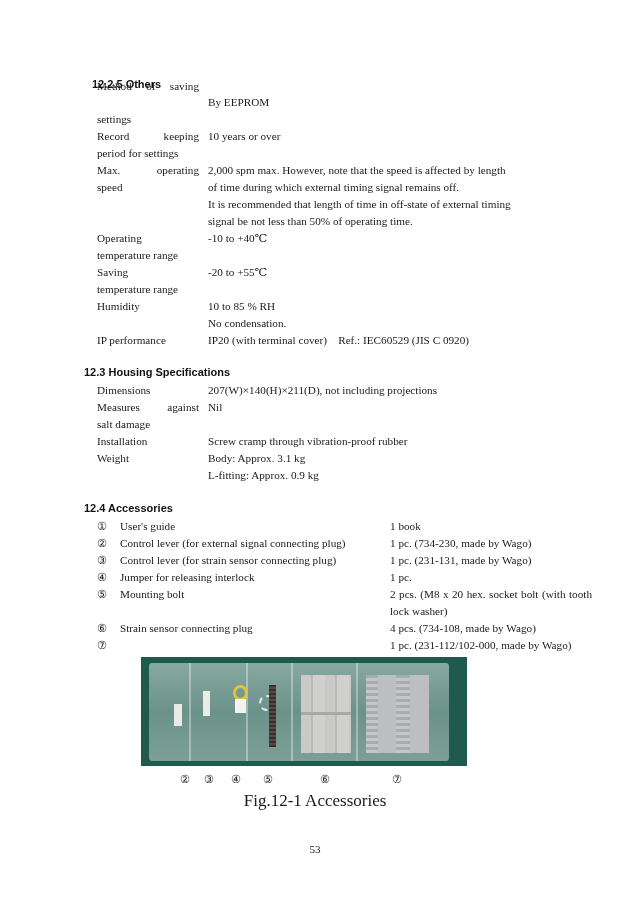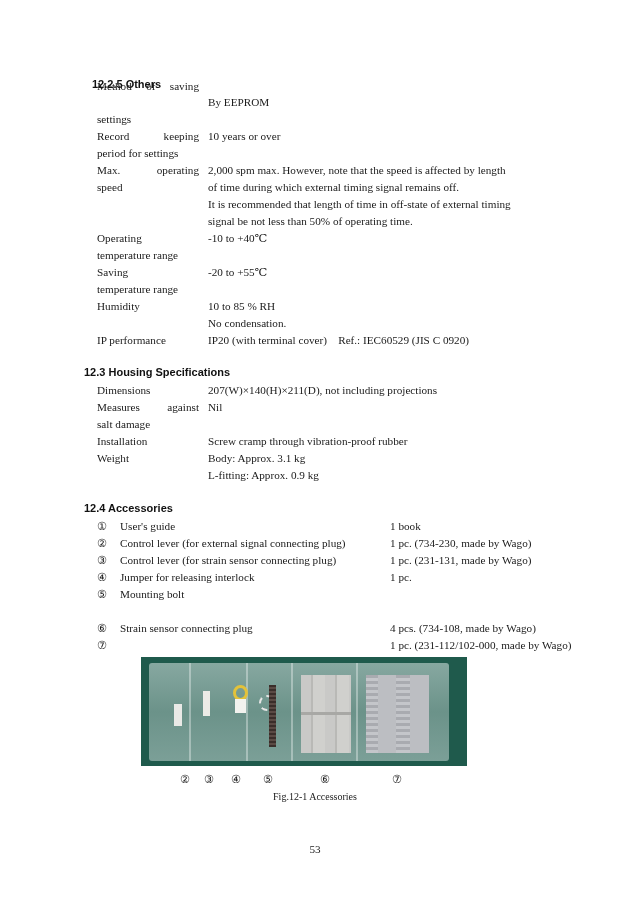--- a/index.html
+++ b/index.html
@@ -32,21 +32,21 @@
     .plug7 .band { position: absolute; top: 0; height: 78px; background: #bcbec2; }
     .lever2 { position: absolute; left: 33px; top: 47px; width: 8px; height: 22px; background: #e9e9e6; }
     .lever3 { position: absolute; left: 62px; top: 34px; width: 7px; height: 25px; background: #ecebe6; }
     .jumper { position: absolute; left: 92px; top: 28px; width: 9px; height: 10px; border: 3px solid #e3c23a; border-radius: 50%; }
     .jumper-body { position: absolute; left: 94px; top: 42px; width: 11px; height: 14px; background: #f2f2ee; }
     .washer { position: absolute; left: 118px; top: 38px; width: 12px; height: 12px; border: 2px dashed #e6e6e6; border-radius: 50%; }
     .bolt { position: absolute; left: 128px; top: 28px; width: 7px; height: 62px;
             background: repeating-linear-gradient(180deg, #3a2e2a 0 2px, #5a4a44 2px 4px); }
 
     .mk { position: absolute; top: 773px; font-size: 11.2px; }
-    .cap { position: absolute; left: 0; width: 630px; top: 791px; text-align: center; font-size: 10px; }
+    .cap { position: absolute; left: 0; width: 630px; top: 791px; text-align: center; font-size: 17px; }
     .pno { position: absolute; left: 0; width: 630px; top: 843px; text-align: center; font-size: 11.2px; }
   </style>
 </head>
 <body>
 
 <div class="page">
 
   <div class="h" style="left:92px; top:78px;">12.2.5 Others</div>
 
   <div class="lbl j" style="top:78px;">Method of saving</div>
@@ -108,20 +108,21 @@
   <div class="acc-num" style="top:552px;">③</div>
   <div class="acc-name" style="top:552px;">Control lever (for strain sensor connecting plug)</div>
   <div class="acc-qty" style="top:552px;">1 pc. (231-131, made by Wago)</div>
 
   <div class="acc-num" style="top:569px;">④</div>
   <div class="acc-name" style="top:569px;">Jumper for releasing interlock</div>
   <div class="acc-qty" style="top:569px;">1 pc.</div>
 
   <div class="acc-num" style="top:586px;">⑤</div>
   <div class="acc-name" style="top:586px;">Mounting bolt</div>
+  <div class="acc-qty j" style="top:586px; white-space: normal;">2 pcs. (M8 x 20 hex. socket bolt (with tooth lock washer)</div>
 
   <div class="acc-num" style="top:620px;">⑥</div>
   <div class="acc-name" style="top:620px;">Strain sensor connecting plug</div>
   <div class="acc-qty" style="top:620px;">4 pcs. (734-108, made by Wago)</div>
 
   <div class="acc-num" style="top:637px;">⑦</div>
   <div class="acc-qty" style="top:637px; white-space: nowrap; width:auto;">1 pc. (231-112/102-000, made by Wago)</div>
 
   <div class="photo">
     <div class="bag"></div>

